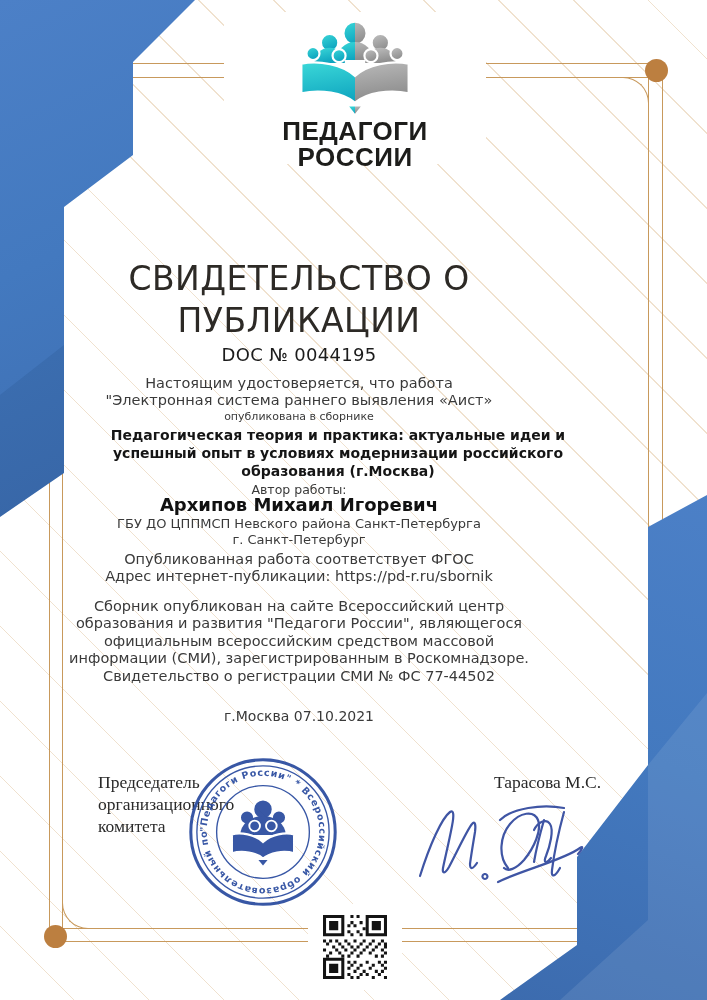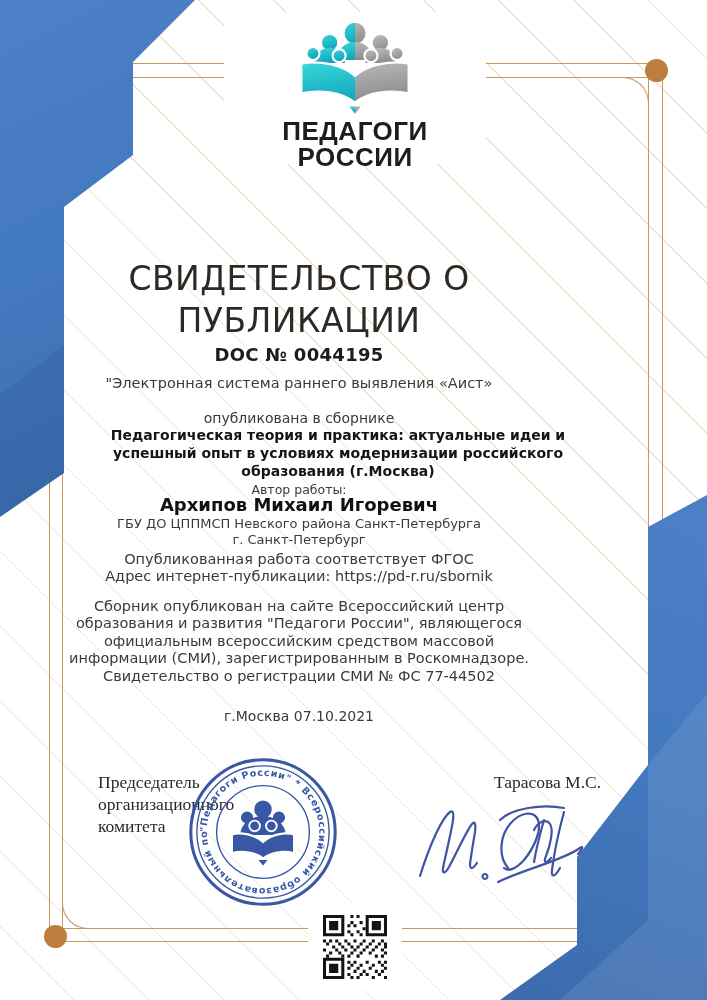--- a/index.html
+++ b/index.html
@@ -44,23 +44,23 @@
   
   .logo-box{position:absolute;left:224px;top:12px;width:262px;height:152px;background:#fff;text-align:center;}
   .logo-art{display:block;margin:6px auto 0 auto;}
   .logo-title{font-family:"Liberation Sans","DejaVu Sans",sans-serif;font-weight:bold;
     font-size:26px;letter-spacing:0.5px;color:#1d1d1b;line-height:1;}
   .logo-sub{font-size:11.5px;color:#2fb0ba;margin-top:4px;letter-spacing:0.2px;}
   
   .cblock{position:absolute;left:0;width:598px;text-align:center;}
   .title{top:258px;font-size:33px;line-height:1.27;letter-spacing:0.5px;color:#2d2a26;}
   .title-inner{display:inline-block;max-width:440px;}
-  .docnum{top:344px;font-size:18px;font-weight:bold;color:#1c1c1c;letter-spacing:0.3px;}
+  .docnum{top:344px;font-size:18px;font-weight:normal;color:#1c1c1c;letter-spacing:0.3px;}
   .intro{top:375px;font-size:14.5px;line-height:1.2;color:#3a3a3a;}
-  .pub-in{top:410px;font-size:14px;color:#3a3a3a;}
+  .pub-in{top:410px;font-size:11px;color:#3a3a3a;}
   .collection{top:426px;font-size:14px;font-weight:bold;line-height:1.3;color:#151515;margin-left:39px;}
   .collection-inner{display:inline-block;max-width:485px;}
   .author-label{top:482px;font-size:12.5px;color:#3a3a3a;}
   .author-name{top:494px;font-size:18px;font-weight:bold;color:#111;}
   .author-org{top:516px;font-size:13px;line-height:1.25;color:#3a3a3a;}
   .fgos{top:551px;font-size:14.5px;line-height:1.15;color:#3a3a3a;}
   .smi{top:598px;font-size:14.5px;line-height:1.2;color:#3a3a3a;}
   .smi-inner{display:inline-block;max-width:475px;}
   .place-date{top:708px;font-size:14px;color:#3a3a3a;}
   
@@ -129,20 +129,21 @@
     </svg>
     <div class="logo-title">ПЕДАГОГИ РОССИИ</div>
   </div>
 
   <div class="cblock title">
     <span class="title-inner">СВИДЕТЕЛЬСТВО О ПУБЛИКАЦИИ</span>
   </div>
   <div class="cblock docnum">DOC № 0044195</div>
 
   <div class="cblock intro">
+    <div>Настоящим удостоверяется, что работа</div>
     <div>"Электронная система раннего выявления «Аист»</div>
   </div>
 
   <div class="cblock pub-in">опубликована в сборнике</div>
 
   <div class="cblock collection">
     <span class="collection-inner">Педагогическая теория и практика: актуальные идеи и успешный опыт в условиях модернизации российского образования (г.Москва)</span>
   </div>
 
   <div class="cblock author-label">Автор работы:</div>

